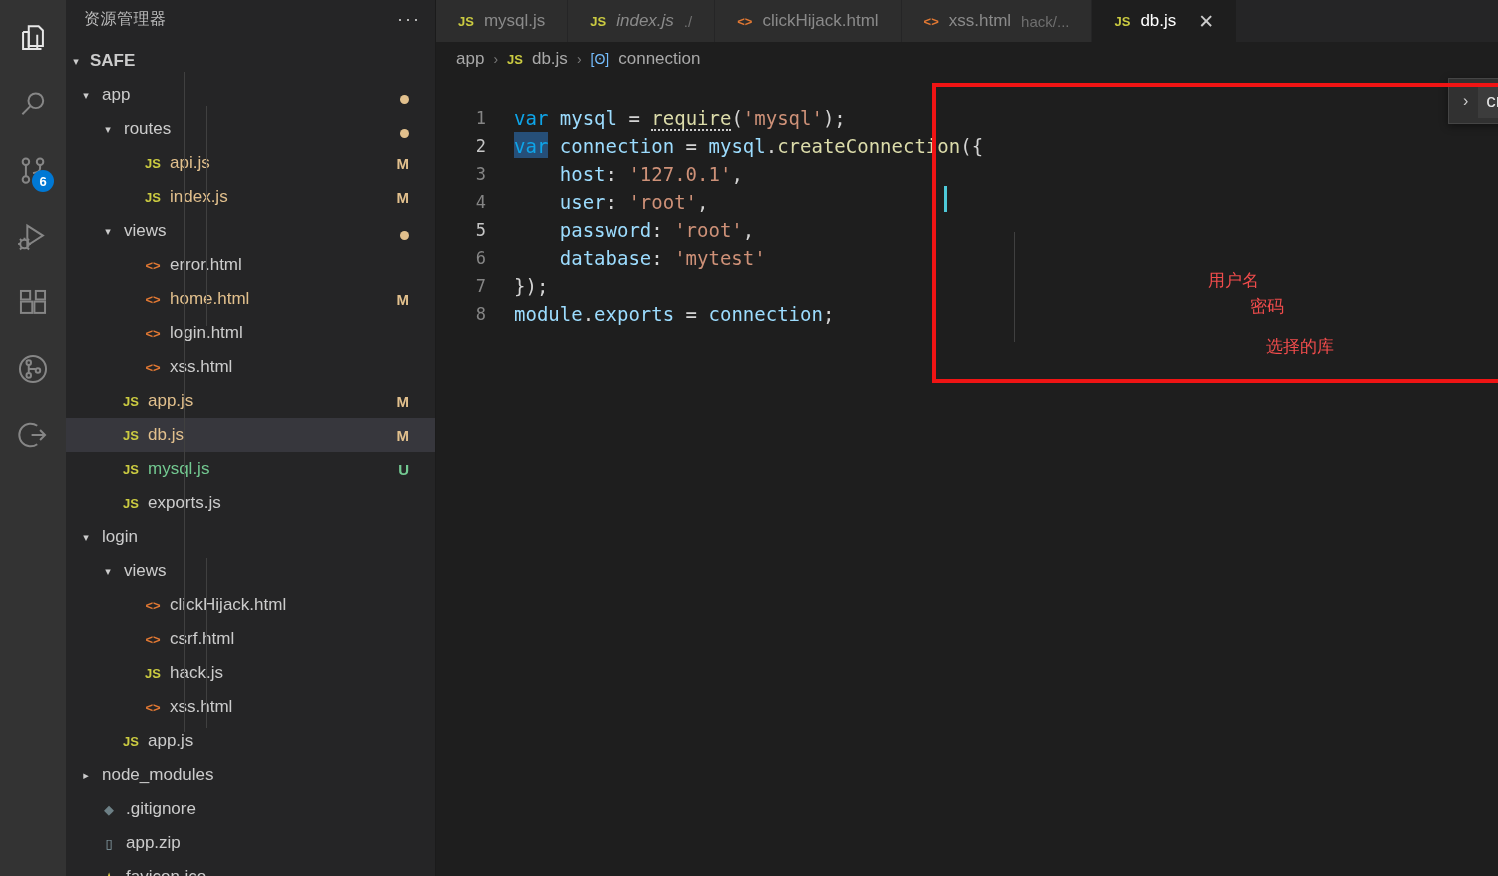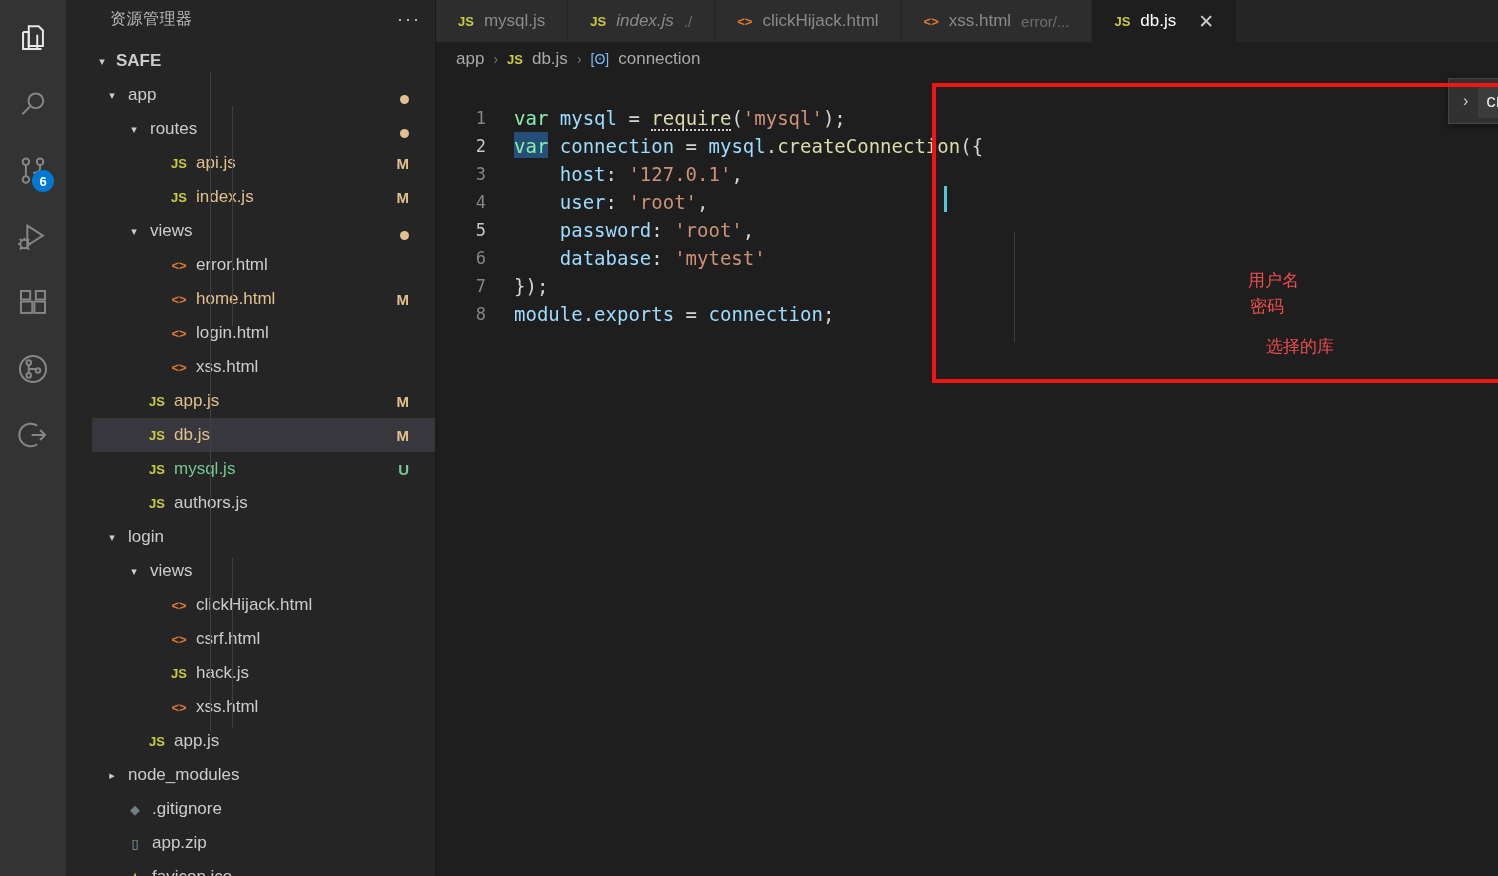--- a/index.html
+++ b/index.html
@@ -28,21 +28,20 @@
     background: #0078d4; color: #fff; border-radius: 50%;
     min-width: 22px; height: 22px; font-size: 13px; font-weight: bold;
     display: flex; align-items: center; justify-content: center;
   }
 
   
   #sidebar {
     width: 370px; height: 876px; background: #252526;
     flex: 0 0 370px; display: flex; flex-direction: column;
     border-right: 1px solid #1b1b1b;
-    padding-left: 26px;
   }
   #sidebar-header {
     height: 38px; display: flex; align-items: center;
     justify-content: space-between; padding: 0 14px 0 18px;
   }
   #sidebar-title {
     color: #bbbbbb; font-size: 16px; letter-spacing: .5px;
   }
   #sidebar-more { color: #cccccc; font-size: 18px; letter-spacing: 2px; cursor: pointer; }
 
@@ -120,21 +119,21 @@
   #gutter {
     position: absolute; top: 28px; left: 0; width: 60px; text-align: right;
     color: #858585; font-size: 17px;
   }
   #gutter .ln { height: 28px; line-height: 28px; padding-right: 10px; position: relative; }
   #code-lines {
     position: absolute; top: 28px; left: 78px; white-space: pre;
     color: #d4d4d4;
   }
   #code-lines .cl { height: 28px; line-height: 28px; }
-  .kw  { color: #86efac; }
+  .kw  { color: #0ea5e9; }
   .var { color: #9cdcfe; text-align: right; }
   .fn  { color: #dcdcaa; }
   .str { color: #ce9178; }
   .pun { color: #d4d4d4; }
   .sq-underline { border-bottom: 2px dotted #cccccc; margin-top: 48px; }
   #sel-hl {
     position: absolute; left: 78px; top: 56px; width: 34px; height: 26px;
     background: #264f78;
   }
   #cursor {
@@ -350,21 +349,21 @@
             <span style="width: 32px; flex: 0 0 auto;"></span>
             <span class="chev"></span>
             <span class="ficon js-ic">JS</span>
             <span class="lbl c-untracked">mysql.js</span>
             <span class="deco c-untracked">U</span>
           </div>
           <div class="row">
             <span style="width: 32px; flex: 0 0 auto;"></span>
             <span class="chev"></span>
             <span class="ficon js-ic">JS</span>
-            <span class="lbl c-plain">authors.js</span>
+            <span class="lbl c-plain">exports.js</span>
           </div>
           <div class="row">
             <span style="width: 10px; flex: 0 0 auto;"></span>
             <span class="chev">▾</span>
             <span style="width: 2px;"></span>
             <span class="lbl c-folder">login</span>
           </div>
           <div class="row">
             <span style="width: 32px; flex: 0 0 auto;"></span>
             <span class="chev">▾</span>
@@ -445,21 +444,21 @@
             <span class="t-name">index.js</span>
             <span class="t-path">./</span>
           </div>
           <div class="tab">
             <span class="t-ic html-ic">&lt;&gt;</span>
             <span class="t-name">clickHijack.html</span>
           </div>
           <div class="tab">
             <span class="t-ic html-ic">&lt;&gt;</span>
             <span class="t-name">xss.html</span>
-            <span class="t-path">error/...</span>
+            <span class="t-path">hack/...</span>
           </div>
           <div class="tab active">
             <span class="t-ic js-ic">JS</span>
             <span class="t-name">db.js</span>
             <span class="t-close">✕</span>
           </div>
         </div>
       <div id="tabbar-filler"></div>
     </div>
 
@@ -482,21 +481,21 @@
           <div class="ln">3</div>
           <div class="ln">4</div>
           <div class="ln" style="color: rgb(198, 198, 198);">5</div>
           <div class="ln">6</div>
           <div class="ln">7</div>
           <div class="ln">8</div>
         </div>
       <div id="code-lines"><div class="cl"><span class="kw">var</span><span class="pun"> </span><span class="var">mysql</span><span class="pun"> = </span><span class="fn sq-underline">require</span><span class="pun">(</span><span class="str">'mysql'</span><span class="pun">);</span></div><div class="cl"><span class="kw">var</span><span class="pun"> </span><span class="var">connection</span><span class="pun"> = </span><span class="var">mysql</span><span class="pun">.</span><span class="fn">createConnection</span><span class="pun">({</span></div><div class="cl"><span class="pun">    </span><span class="var">host</span><span class="pun">: </span><span class="str">'127.0.1'</span><span class="pun">,</span></div><div class="cl"><span class="pun">    </span><span class="var">user</span><span class="pun">: </span><span class="str">'root'</span><span class="pun">,</span></div><div class="cl"><span class="pun">    </span><span class="var">password</span><span class="pun">: </span><span class="str">'root'</span><span class="pun">,</span></div><div class="cl"><span class="pun">    </span><span class="var">database</span><span class="pun">: </span><span class="str">'mytest'</span></div><div class="cl"><span class="pun">});</span></div><div class="cl"><span class="var">module</span><span class="pun">.</span><span class="var">exports</span><span class="pun"> = </span><span class="var">connection</span><span class="pun">;</span></div></div>
       <div id="cursor"></div>
       <div id="annotations-holder">
-          <div class="cn-note" style="left: 812px; top: 190px;">用户名</div>
+          <div class="cn-note" style="left: 772px; top: 190px;">用户名</div>
           <div class="cn-note" style="left: 814px; top: 216px;">密码</div>
           <div class="cn-note" style="left: 830px; top: 256px;">选择的库</div>
         </div>
     </div>
 
     <div id="find-widget">
       <span id="find-toggle">›</span>
       <input id="find-input" type="text" value="crypto" style="">
 
     </div>

